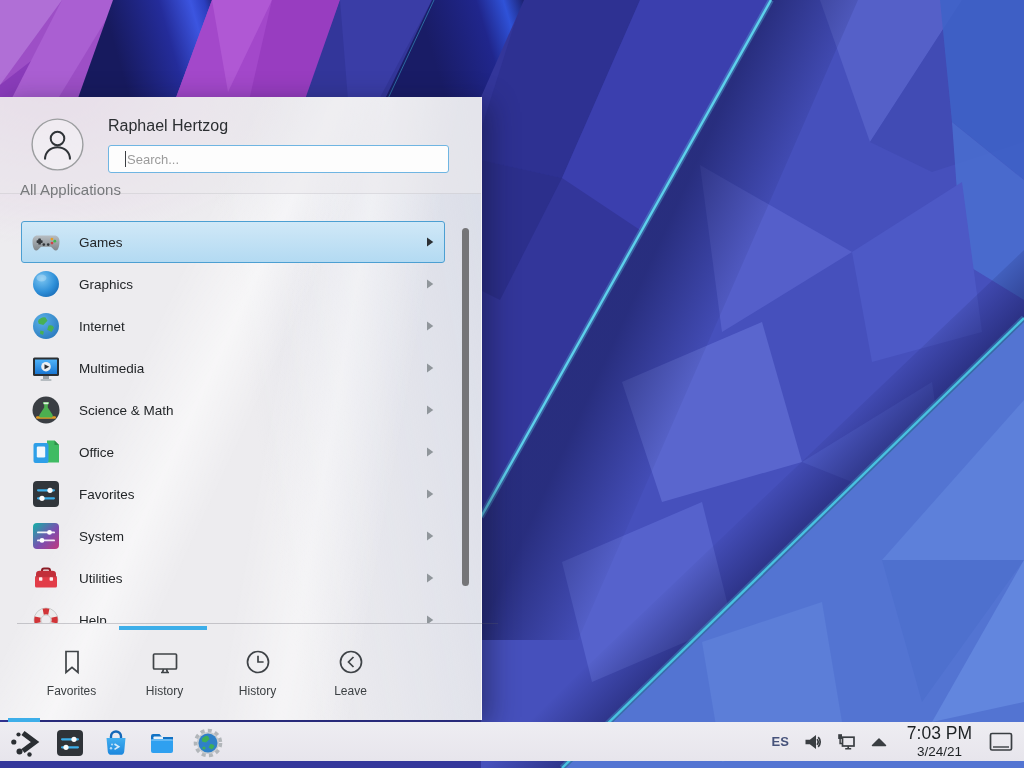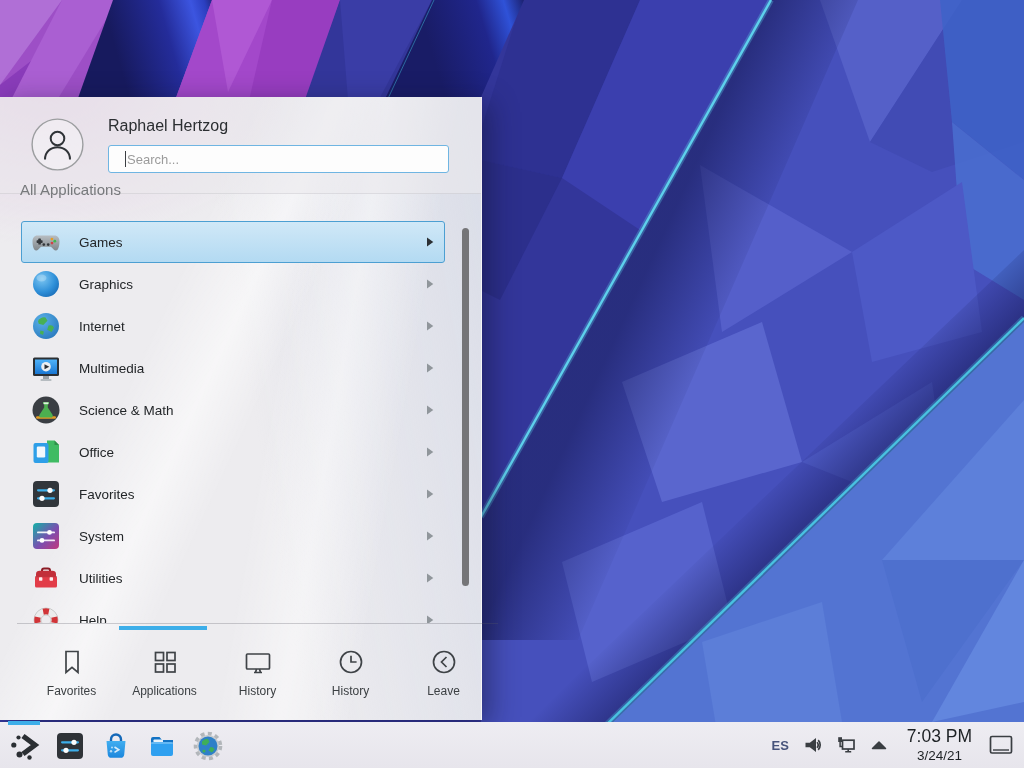--- a/index.html
+++ b/index.html
@@ -66,21 +66,21 @@
   }
   .tab-indicator{position:absolute;left:102px;top:2px;width:88px;height:4px;background:#3daee9;}
   .tabs{display:flex;padding-left:8px;height:100%;align-items:center;}
   .tab{width:93px;display:flex;flex-direction:column;align-items:center;gap:7px;cursor:default;}
   .tab-icon{width:30px;height:30px;}
   .tab-icon svg{width:30px;height:30px;display:block;stroke:#3f4347;fill:none;stroke-width:1.7;}
   .tab-label{font-size:12px;color:#3c4043;}
 
   
   .panel{
-    position:absolute;left:0;top:722px;width:1024px;height:46px;
+    position:absolute;left:0;top:722px;width:1024px;height:39px;
     background:linear-gradient(#eeedf2,#e7e5ec);
     display:flex;align-items:center;
   }
   .panel-left{display:flex;align-items:center;padding-left:8px;gap:14px;height:100%;}
   .task-icon{position:relative;width:32px;height:32px;margin-top:2px;}
   .task-icon svg{width:32px;height:32px;display:block;}
   .task-icon.active::before{
     content:"";position:absolute;left:0;right:0;top:-9px;height:4px;background:#3daee9;
   }
   .panel-right{margin-left:auto;display:flex;align-items:center;padding-right:6px;}
@@ -391,31 +391,20 @@
     <div class="menu-footer">
       <div class="tab-indicator"></div>
       <div class="tabs">
         <div class="tab">
           <span class="tab-icon">
             <svg viewBox="0 0 30 30">
                 <path d="M9 4.5 h12 v21 l-6 -5.2 -6 5.2 z"></path>
               </svg>
           </span>
           <span class="tab-label">Favorites</span>
-        </div>
-        <div class="tab">
-          <span class="tab-icon">
-            <svg viewBox="0 0 30 30">
-                <rect x="5.5" y="5.5" width="8" height="8"></rect>
-                <rect x="17" y="5.5" width="8" height="8"></rect>
-                <rect x="5.5" y="17" width="8" height="8"></rect>
-                <rect x="17" y="17" width="8" height="8"></rect>
-              </svg>
-          </span>
-          <span class="tab-label">Applications</span>
         </div>
         <div class="tab">
           <span class="tab-icon">
             <svg viewBox="0 0 30 30">
                 <rect x="3.5" y="7" width="23" height="15" rx="1"></rect>
                 <path d="M13.5 22 l-1 3.5 M16.5 22 l1 3.5 M11 25.5 h8"></path>
               </svg>
           </span>
           <span class="tab-label">History</span>
         </div>

